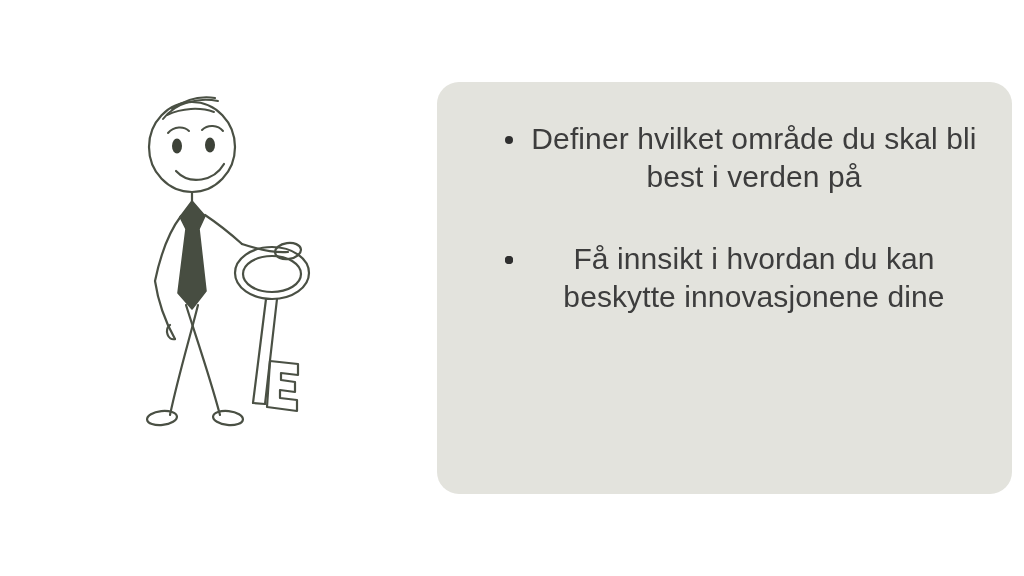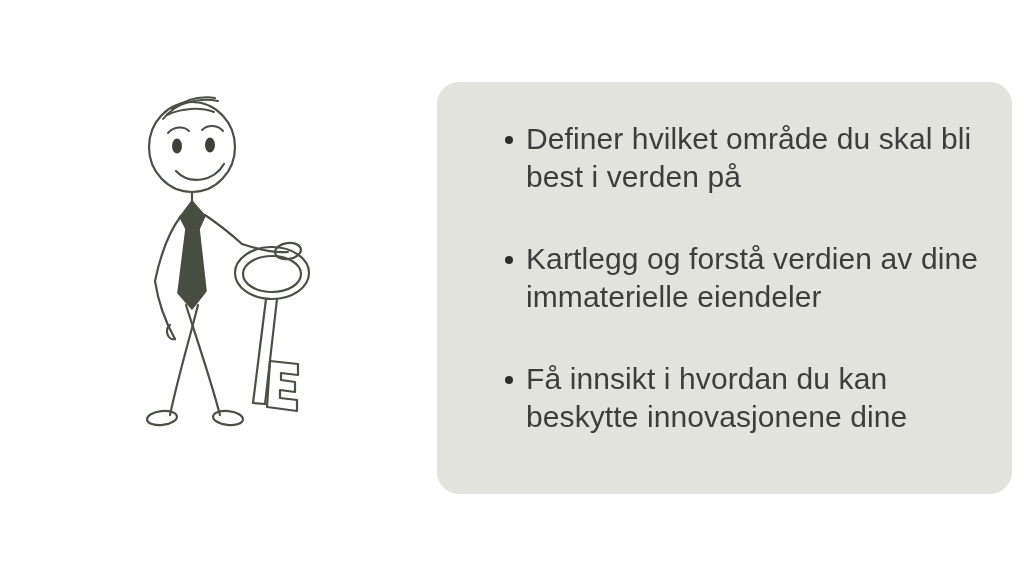--- a/index.html
+++ b/index.html
@@ -12,20 +12,21 @@
     height: 576px;
     position: relative;
     overflow: hidden;
     font-family: "Liberation Sans", sans-serif;
   }
 
   #slide {
     position: absolute;
     inset: 0;
     background: #ffffff;
+    text-align: center;
   }
 
   
   #illustration {
     position: absolute;
     left: 120px;
     top: 85px;
     width: 220px;
     height: 350px;
   }
@@ -142,21 +143,20 @@
   </div>
 
   <div id="bullet-panel">
     <ul class="bullet-list">
       <li>
         <span class="dot"></span>
         <span class="bullet-text">Definer hvilket område du skal bli best i verden på</span>
       </li>
       <li>
         <span class="dot"></span>
-        <span class="bullet-text">Kartlegg og forstå verdien av dine immaterielle eiendeler</span>
       </li>
       <li>
         <span class="dot"></span>
         <span class="bullet-text">Få innsikt i hvordan du kan beskytte innovasjonene dine</span>
       </li>
     </ul>
   </div>
 
 </div>
 

